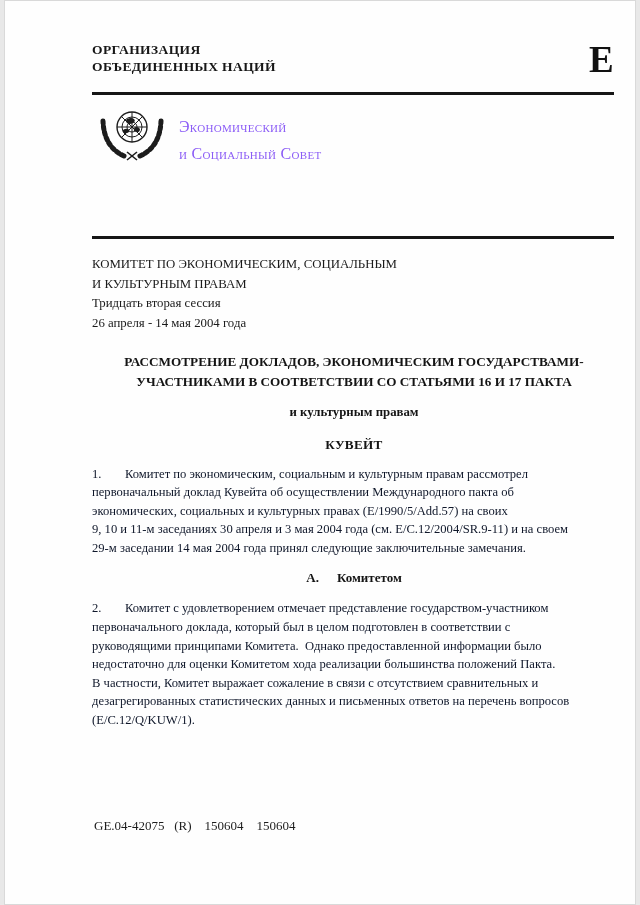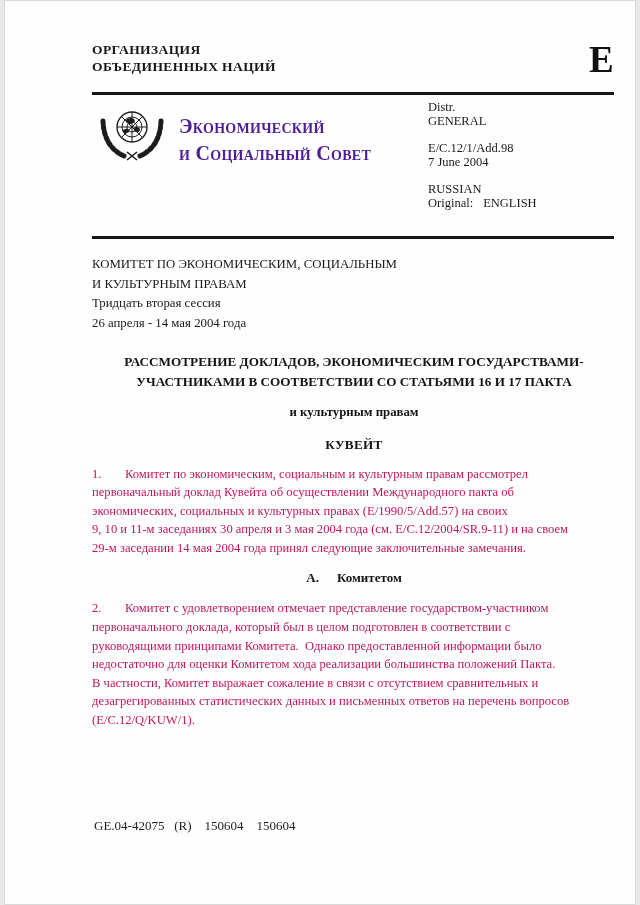--- a/index.html
+++ b/index.html
@@ -33,25 +33,25 @@
     color: #111;
   }
   .rule { background: #161616; height: 3px; width: 522px; left: 88px; }
   .rule-top { top: 92px; }
   .rule-mid { top: 236px; }
 
   
   .emblem { left: 90px; top: 105px; width: 76px; height: 56px; }
   .council-title {
     left: 175px; top: 113px;
-    font-weight: bold;
-    font-size: 20px;
+    font-weight: normal;
+    font-size: 16px;
     line-height: 27px;
     font-variant: small-caps;
-    color: #4c1d95;
+    color: #8b5cf6;
     letter-spacing: 0.3px;
   }
 
   
   .meta { left: 424px; top: 101px; font-size: 12.5px; line-height: 13.5px; color: #1a1a1a; }
   .meta .group { margin-bottom: 14px; }
   .meta .orig-val { margin-left: 10px; }
 
   
   .committee { left: 88px; top: 255px; font-size: 12.8px; line-height: 19.5px; color: #1a1a1a; }
@@ -75,21 +75,21 @@
     margin-top: 12px;
   }
   .country {
     text-align: center;
     font-weight: bold;
     font-size: 13.2px;
     letter-spacing: 0.3px;
     color: #141414;
     margin-top: 14px;
   }
-  .para { margin-top: 12px; font-size: 12.6px; line-height: 18.6px; color: #be185d; }
+  .para { margin-top: 12px; font-size: 12.6px; line-height: 18.6px; color: #0f172a; }
   .para-line { white-space: pre; }
   .para-num { display: inline-block; width: 33px; }
   .section-head {
     margin-top: 11px;
     text-align: center;
     font-weight: bold;
     font-size: 13px;
     line-height: 19px;
     color: #141414;
   }
@@ -140,34 +140,20 @@
       <path class="ln" d="M33 55 L43 47" stroke-width="1.6"></path>
       <path class="ln" d="M43 55 L33 47" stroke-width="1.6"></path>
     </svg>
   </div>
 
   <div class="abs council-title">
     <div>Экономический</div>
     <div>и Социальный Совет</div>
   </div>
 
-  <div class="abs meta">
-    <div class="group">
-      <div>Distr.</div>
-      <div>GENERAL</div>
-    </div>
-    <div class="group">
-      <div>E/C.12/1/Add.98</div>
-      <div>7 June 2004</div>
-    </div>
-    <div class="group">
-      <div>RUSSIAN</div>
-      <div><span>Original:</span><span class="orig-val">ENGLISH</span></div>
-    </div>
-  </div>
 
   <div class="abs rule rule-mid"></div>
 
   <div class="abs committee">
     <div>КОМИТЕТ ПО ЭКОНОМИЧЕСКИМ, СОЦИАЛЬНЫМ</div>
     <div>И КУЛЬТУРНЫМ ПРАВАМ</div>
     <div>Тридцать вторая сессия</div>
     <div>26 апреля - 14 мая 2004 года</div>
   </div>
 

